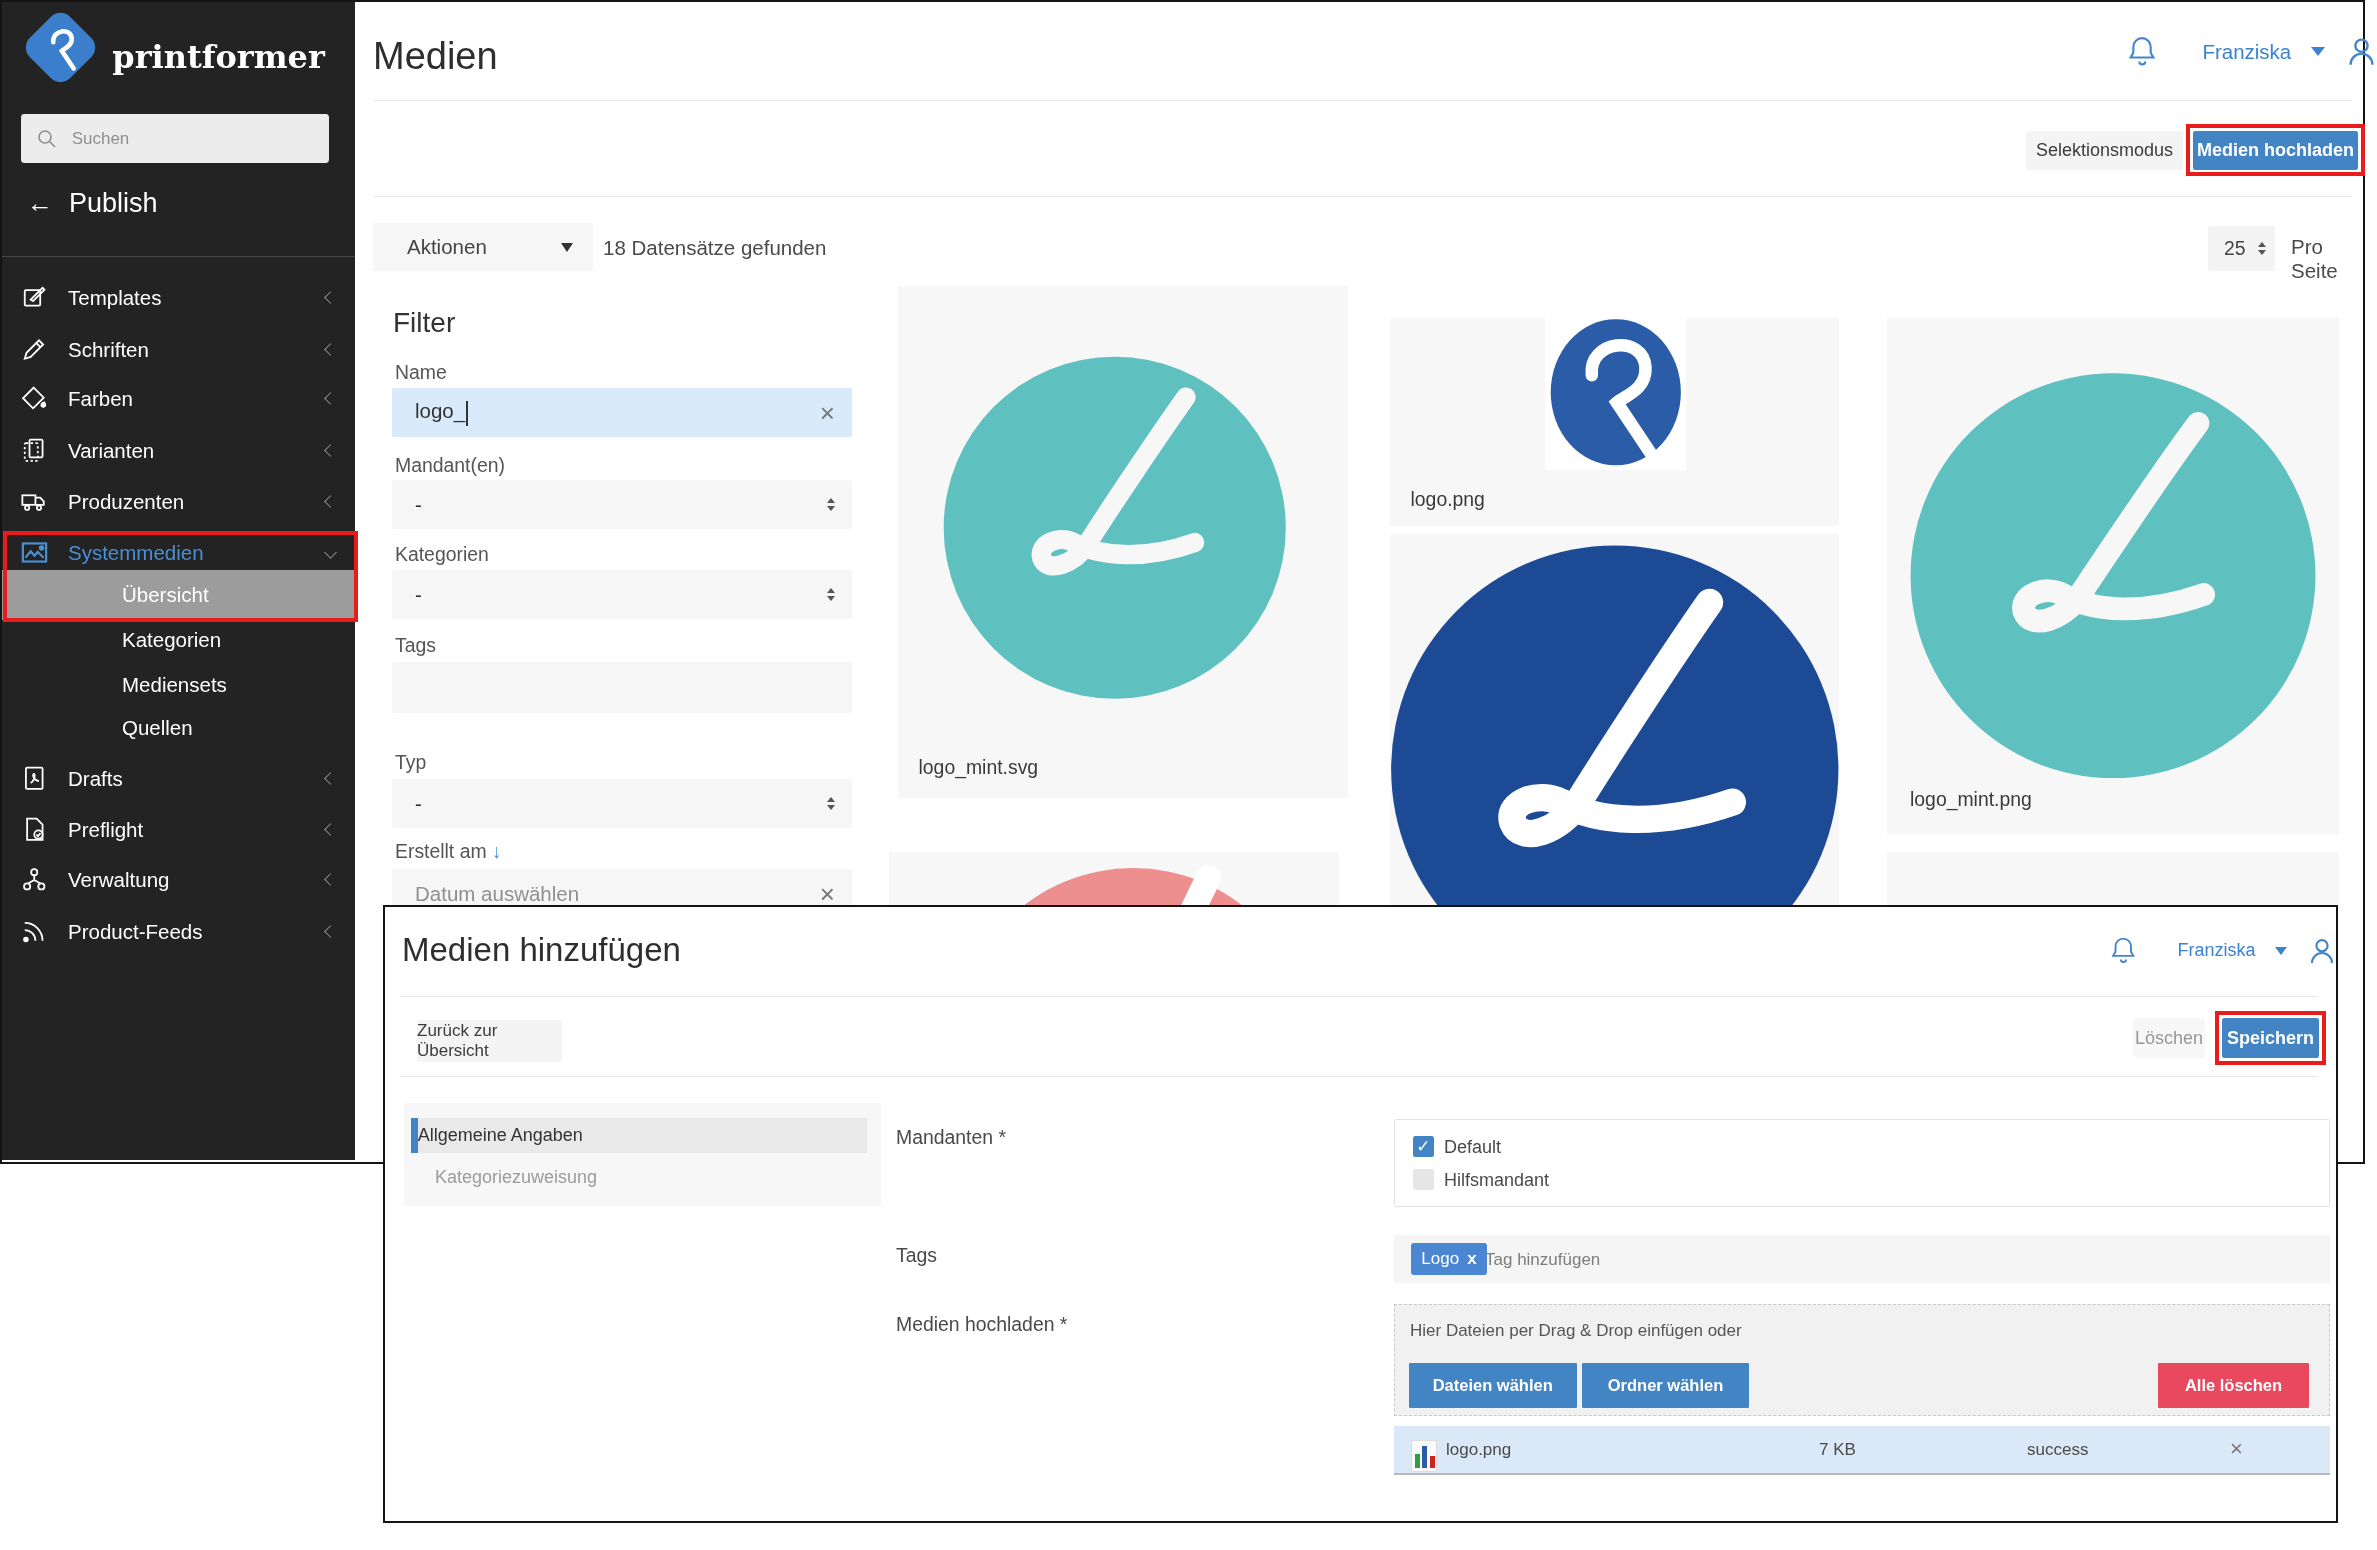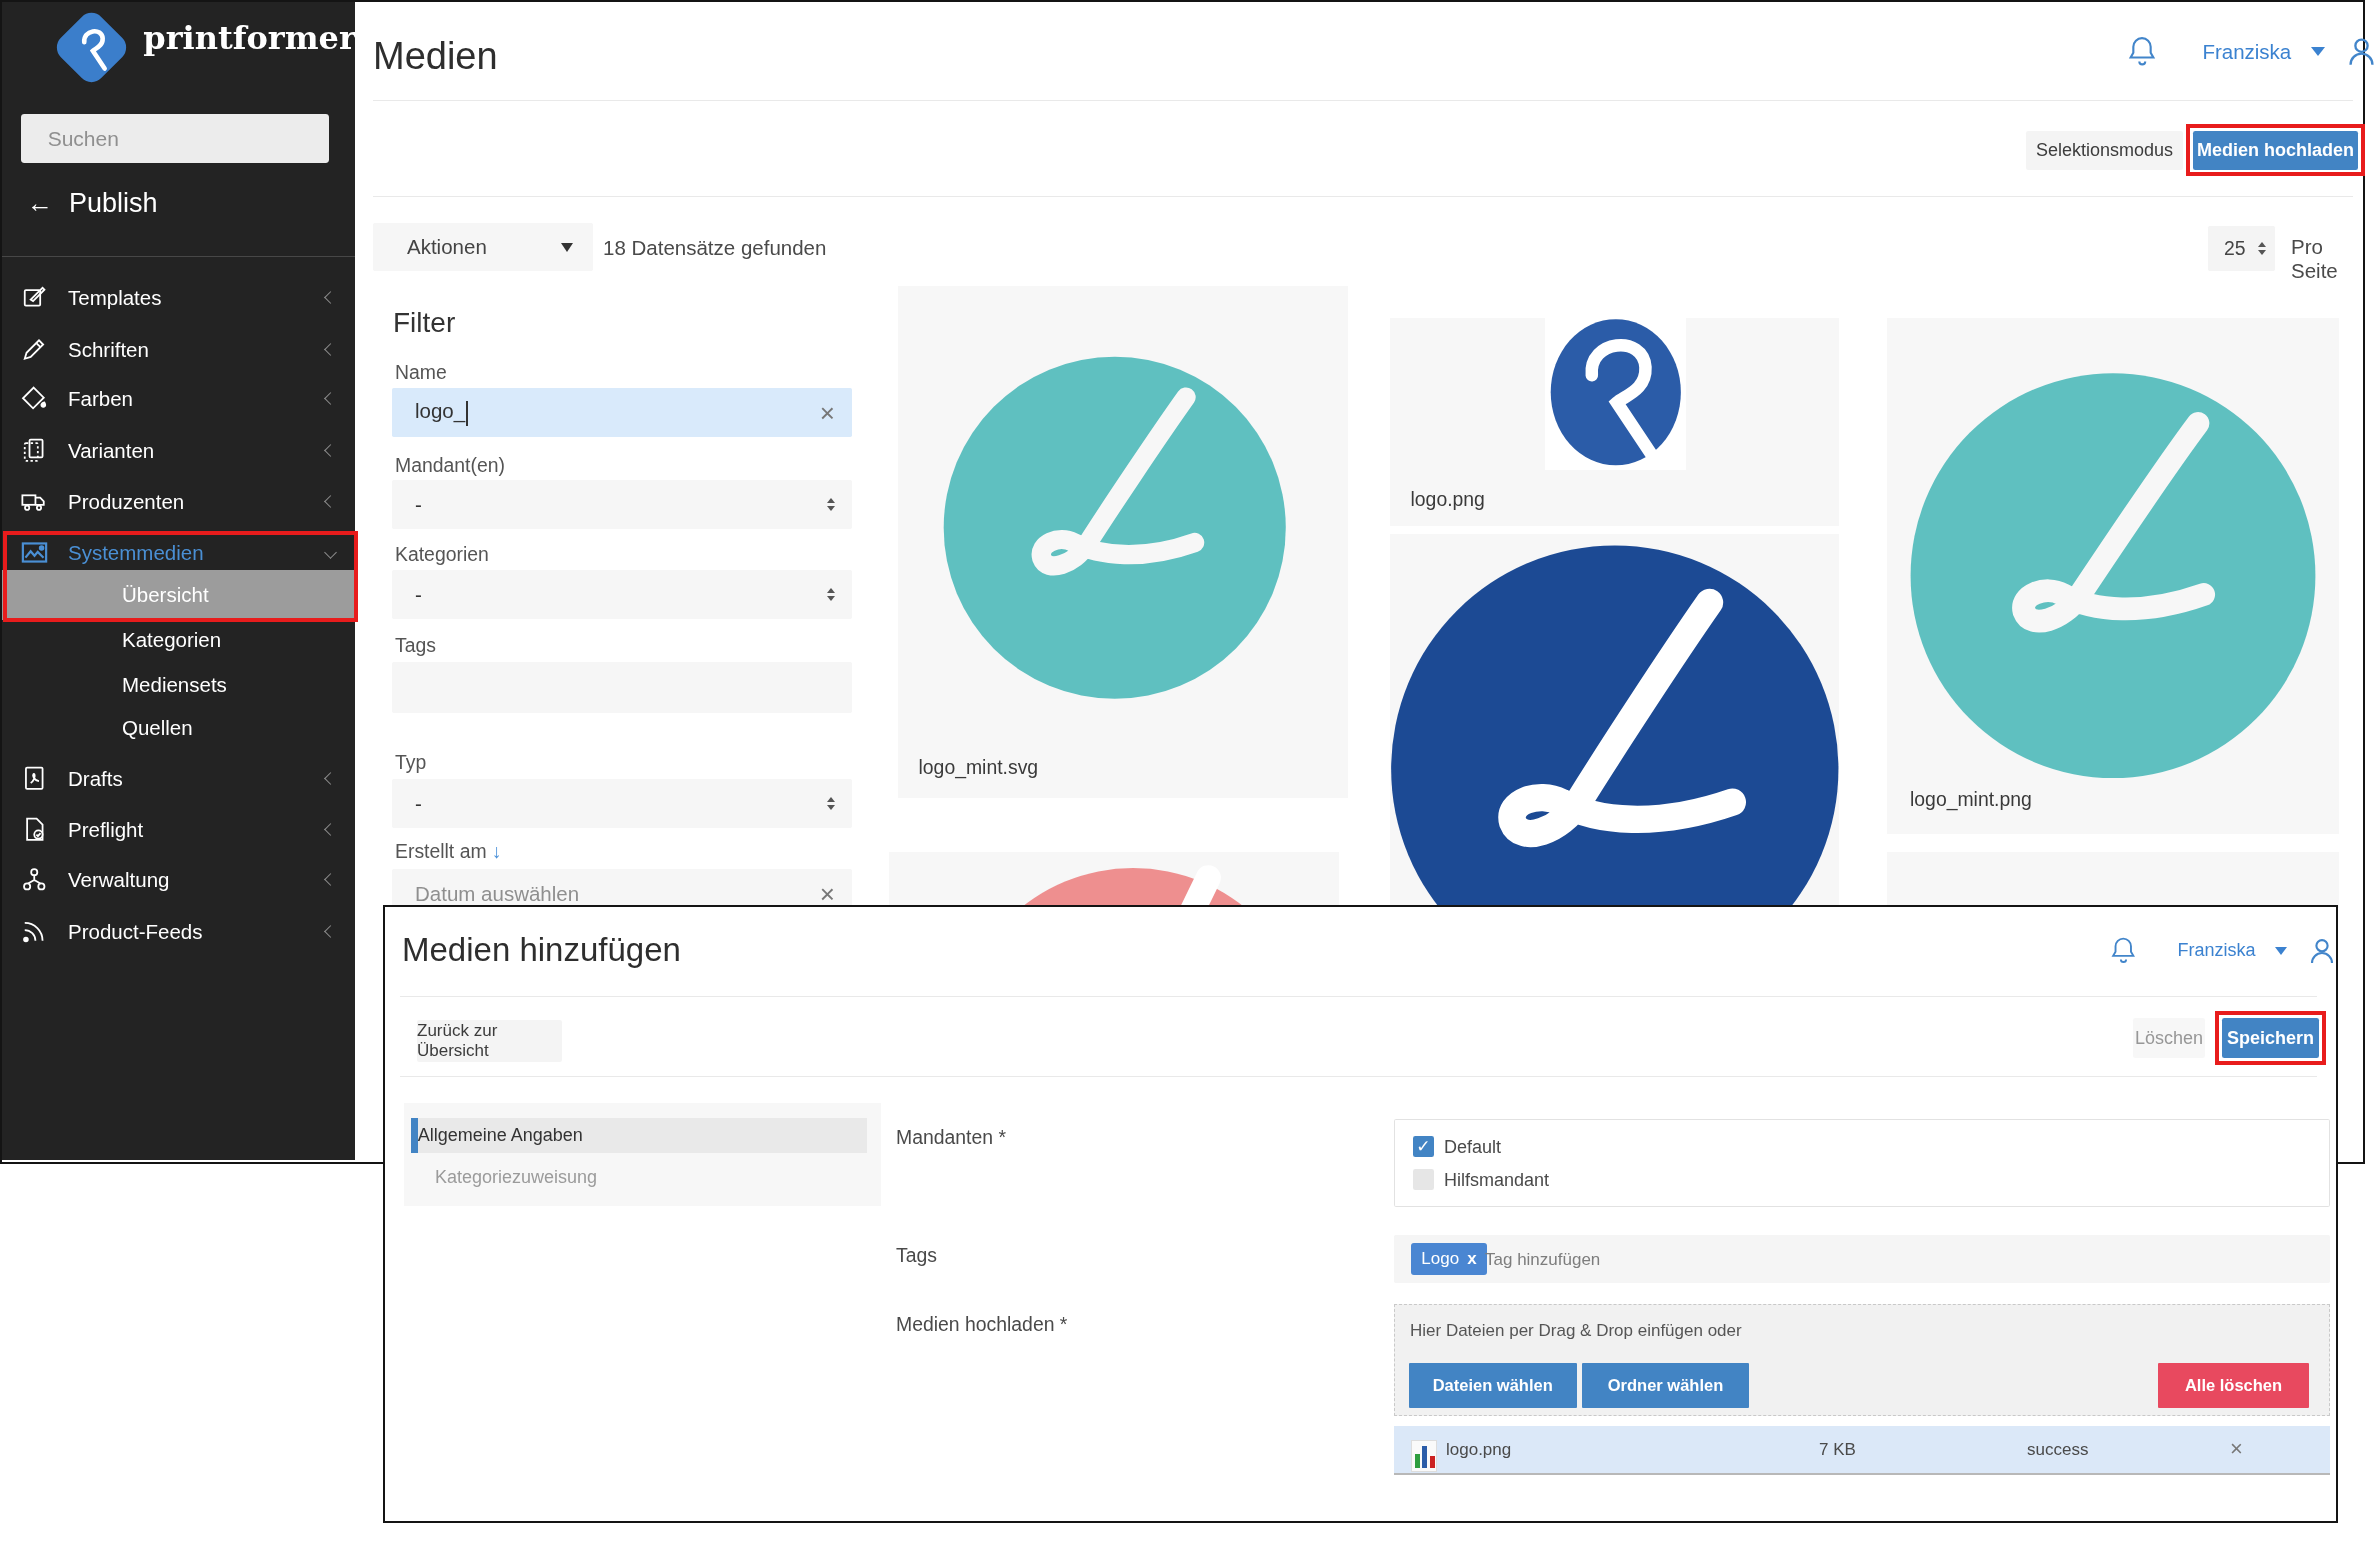--- a/index.html
+++ b/index.html
@@ -5,26 +5,26 @@
   * { margin:0; padding:0; box-sizing:border-box; }
   html,body { background:#fff; }
   body { font-family:"Liberation Sans", sans-serif; }
   #canvas { position:relative; width:2377px; height:1550px; background:#fff; overflow:hidden; }
 
   
   .base { position:absolute; left:0; top:0; width:2365px; height:1164px; border:2.9px solid #141414; background:#fff; z-index:1; }
 
   
   .sidebar { position:absolute; left:0; top:0; width:353px; height:1158px; background:#232323; }
-  .logo-row { position:absolute; left:0; top:17px; width:100%; display:flex; align-items:flex-start; justify-content:center; gap:23px;margin-left:31px; }
+  .logo-row { position:absolute; left:0; top:17px; width:100%; display:flex; align-items:flex-end; justify-content:center; gap:23px; }
   .logo-mark { position:relative; width:57px; height:57px; background:#3b7ecb; border-radius:13.7px; transform:rotate(45deg); display:flex; align-items:center; justify-content:center; }
   .logo-mark svg { transform:rotate(-45deg); }
   .brand-text { font-family:"DejaVu Serif", serif; font-weight:600; font-size:32px; color:#fff; }
   .search-box { position:absolute; left:19.4px; top:112px; width:308px; height:49px; background:#ececec; border-radius:3.4px; display:flex; align-items:center; padding:0 13.7px; gap:12.6px; }
-  .search-box input { flex:1; border:none; outline:none; background:transparent; font-size:21px; color:#444; font-family:inherit; }
+  .search-box input { flex:1; border:none; outline:none; background:transparent; font-size:17px; color:#444; font-family:inherit; }
   .search-box input::placeholder { color:#8f8f8f; }
   .publish-row { position:absolute; left:25px; top:186px; display:flex; align-items:center; gap:16px; color:#fff; }
   .publish-arrow { font-size:26px; color:#fff; }
   .publish-label { font-size:27px; font-weight:500; color:#fff; }
   .side-divider { position:absolute; left:0; top:254px; width:100%; height:1.1px; background:#474747; }
   .nav-item { position:absolute; left:0; width:353px; height:51px; display:flex; align-items:center; padding:0 20.5px 0 16px; gap:17px; cursor:pointer; }
   .nav-item .icn { width:33px; display:flex; justify-content:center; }
   .nav-item .lbl { flex:1; color:#fff; font-size:20.5px; }
   .nav-item.active .lbl { color:#4a8fd4; }
   .chev { width:9px; height:9px; border-left:1.7px solid #8f8f8f; border-bottom:1.7px solid #8f8f8f; display:inline-block; }

